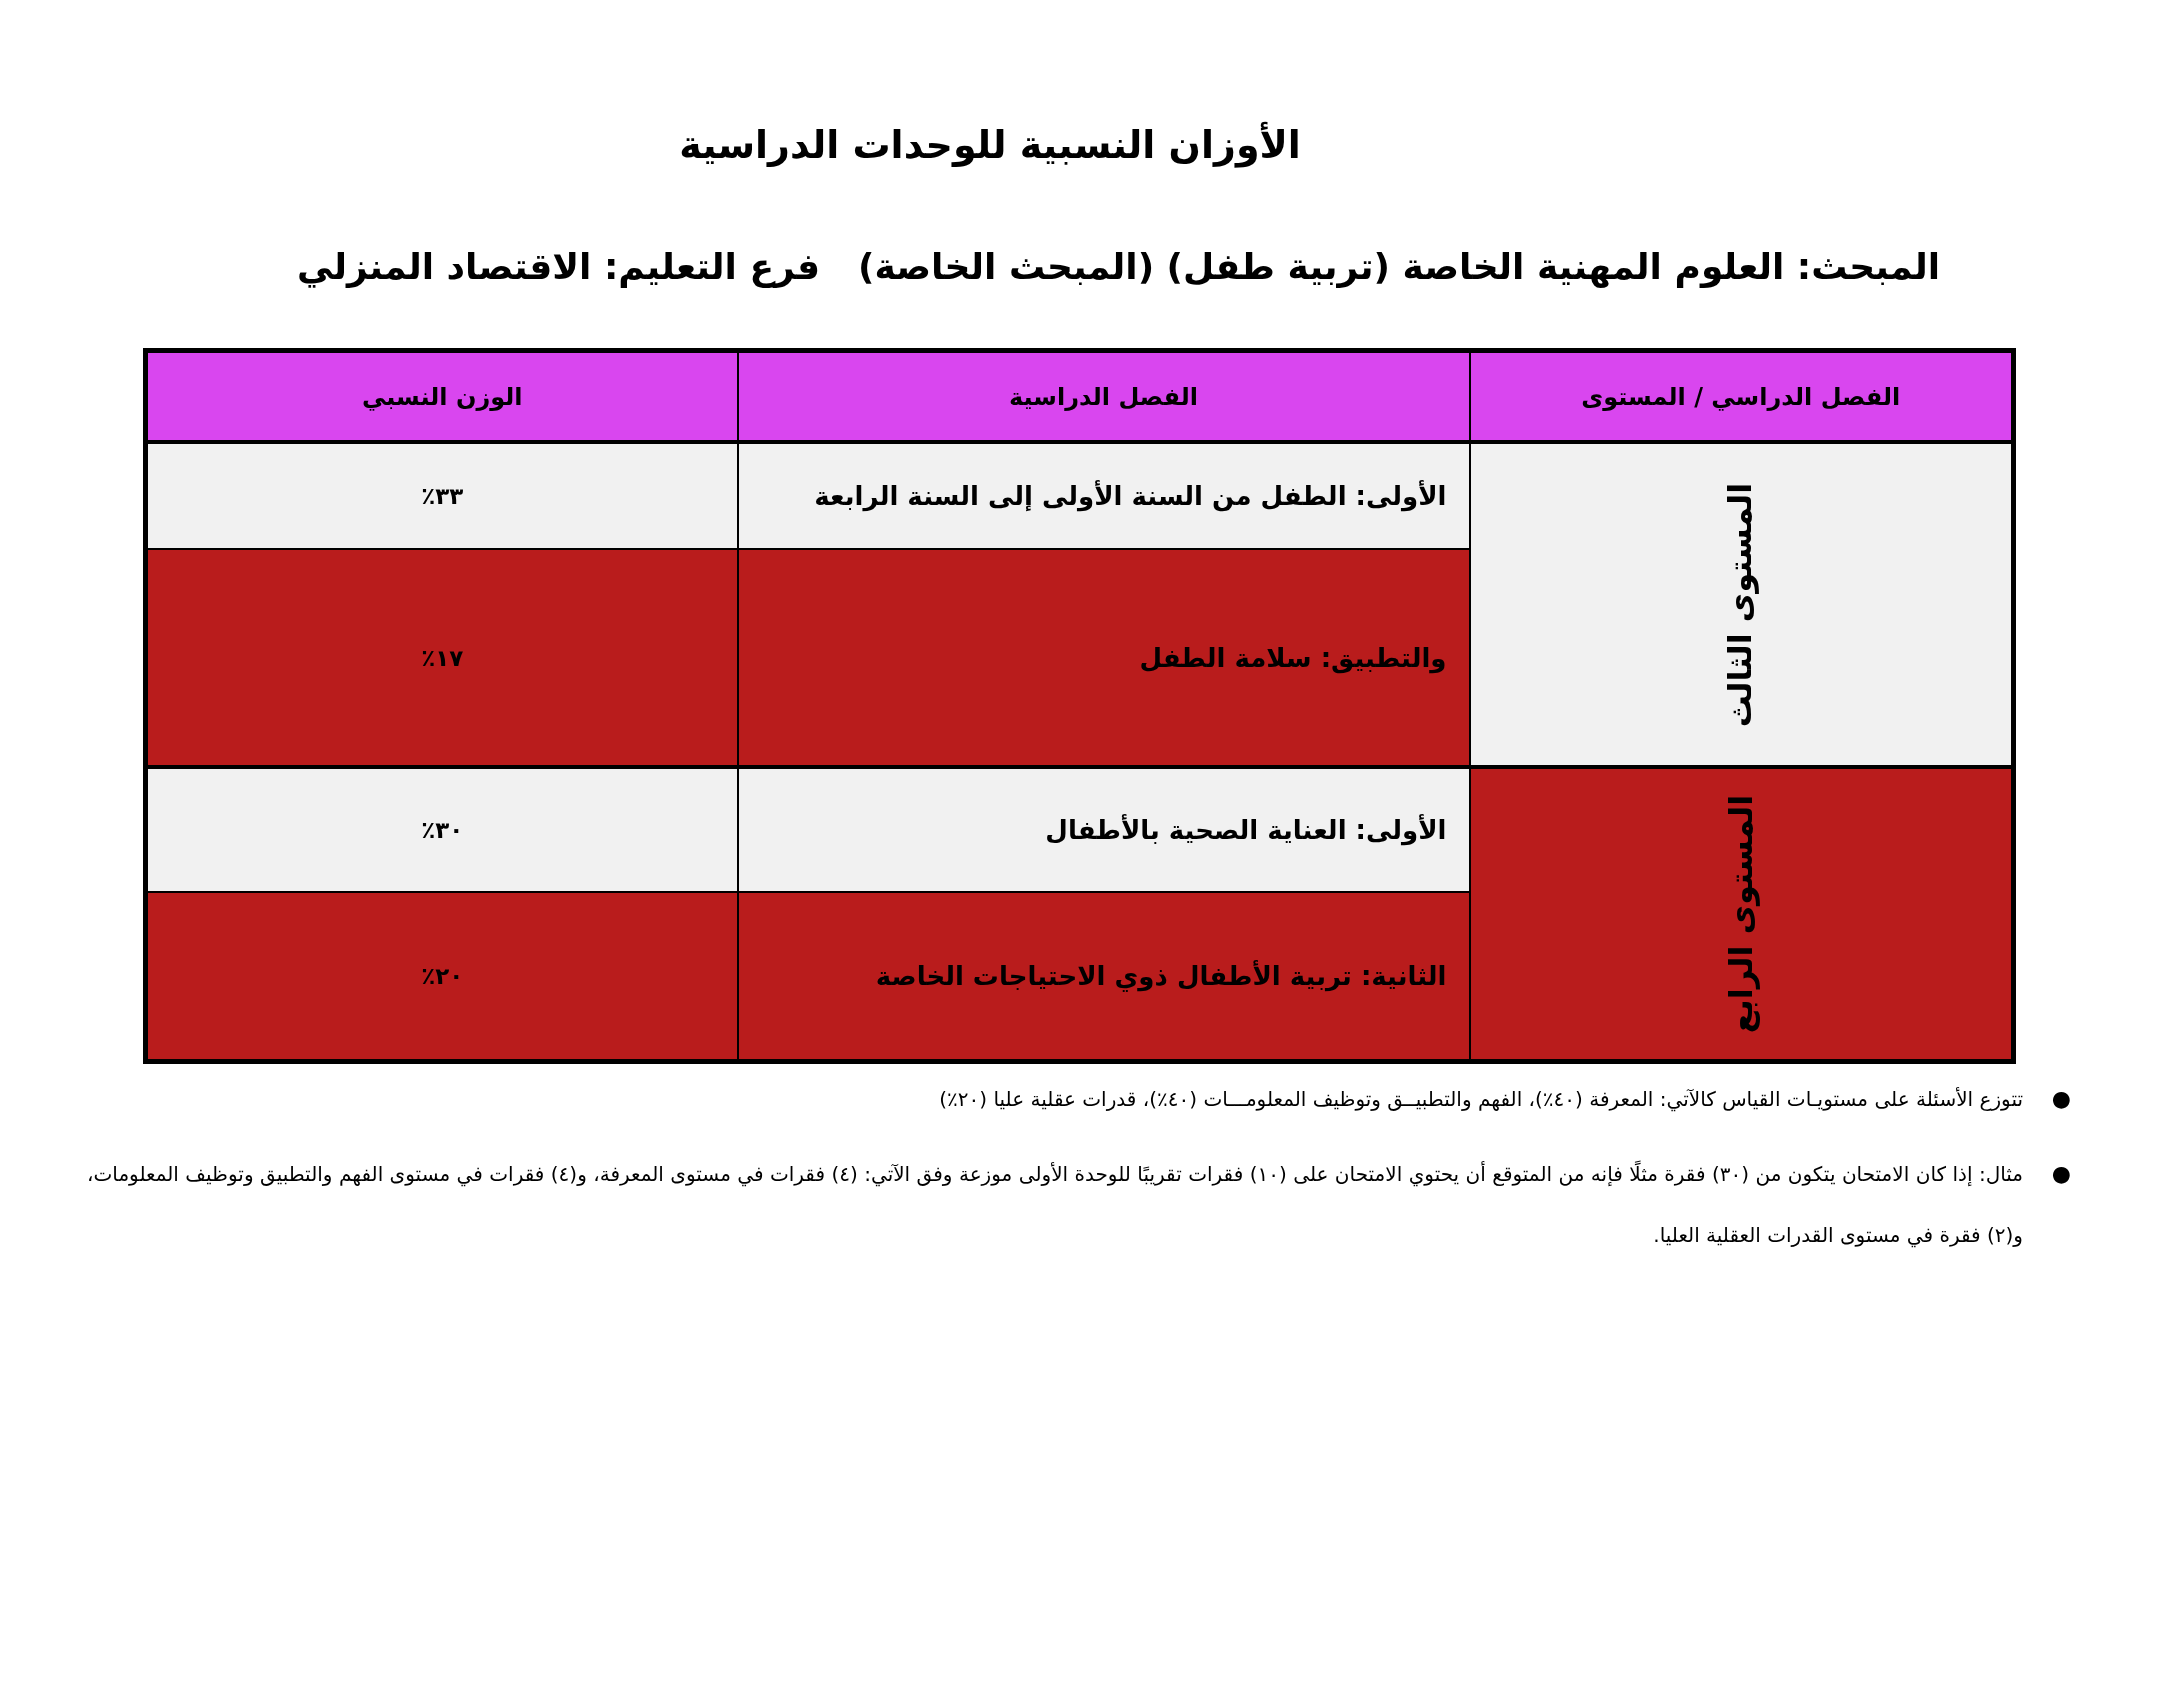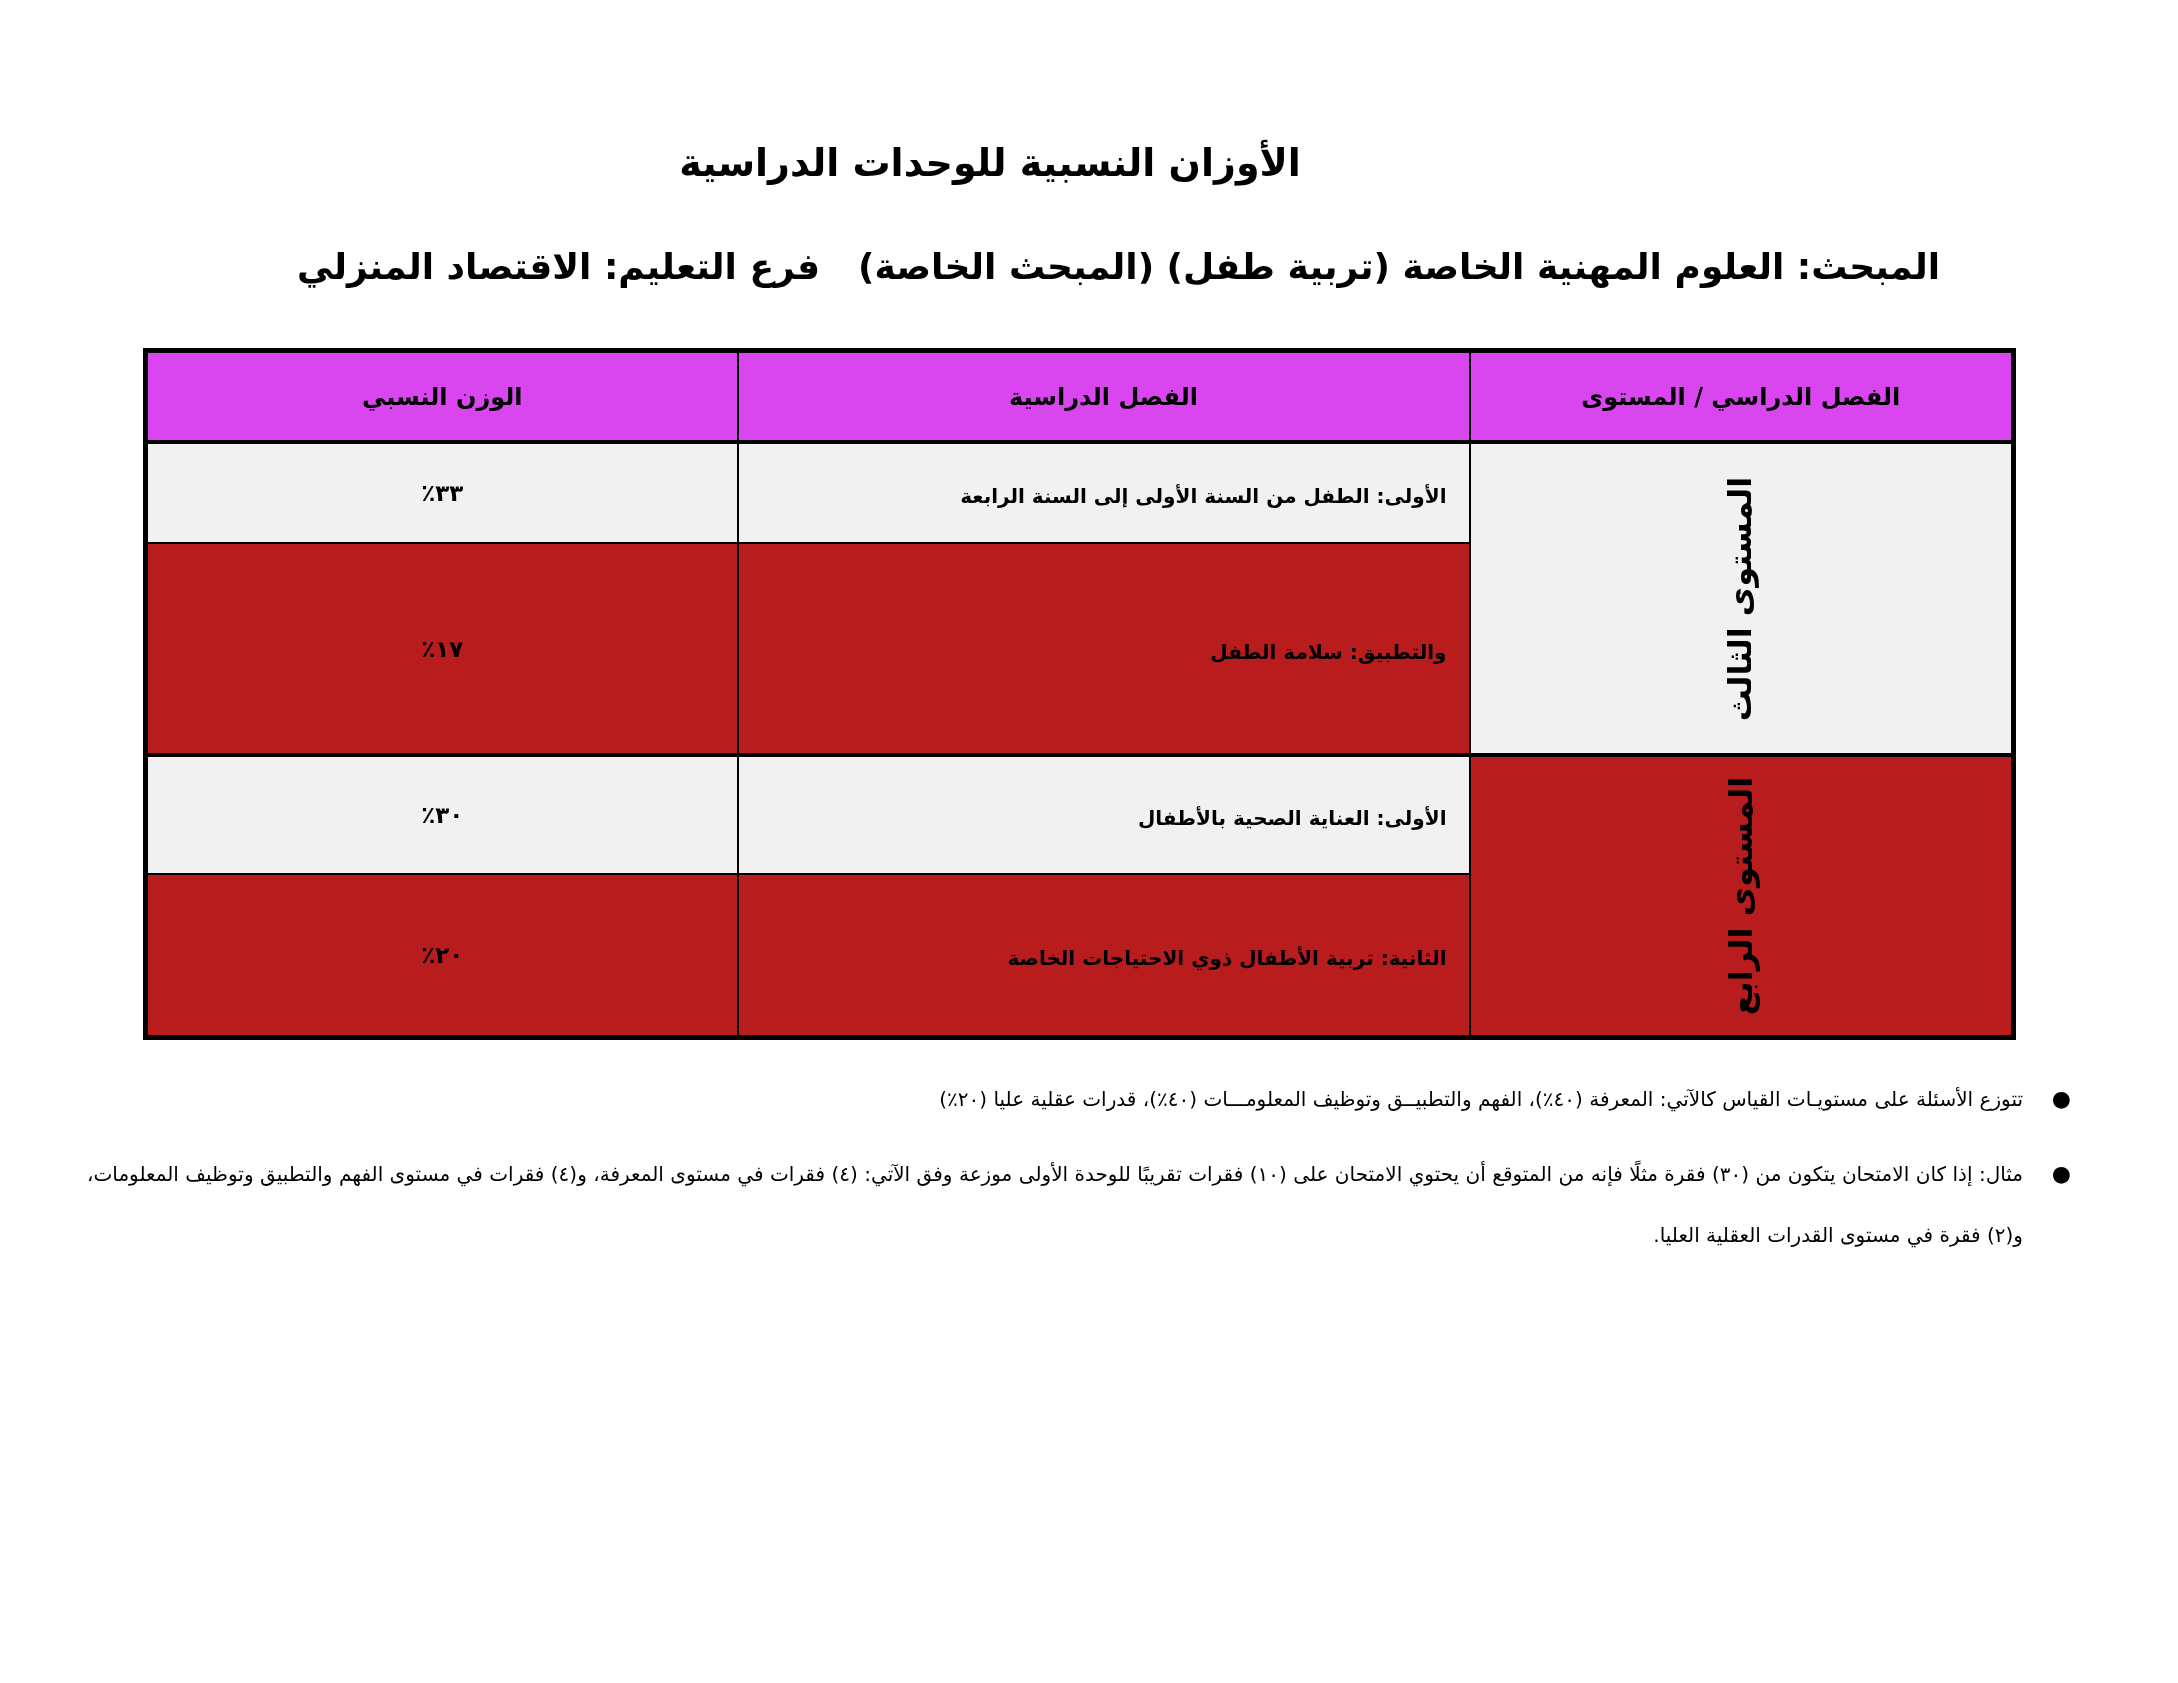--- a/index.html
+++ b/index.html
@@ -4,21 +4,21 @@
 <style>
   html,body{margin:0;padding:0;background:#ffffff;}
   body{
     width:2178px;height:1683px;position:relative;overflow:hidden;
     font-family:"DejaVu Sans",sans-serif;color:#000;
   }
   .sheet{position:absolute;inset:0;direction:rtl;}
 
   
   .doc-title{
-    position:absolute;top:141px;left:0;width:1980px;
+    position:absolute;top:123px;left:0;width:1980px;
     text-align:center;font-size:38px;font-weight:bold;
   }
 
   
   .subject-row{
     position:absolute;top:246px;right:238px;left:297px;
     display:flex;justify-content:space-between;align-items:flex-start;
     direction:rtl;font-size:36px;font-weight:bold;
   }
 
@@ -34,21 +34,21 @@
   tr.hdr td{
     height:85px;text-align:center;font-weight:bold;font-size:24px;
     border-bottom-width:4px;background:#d946ef;
   }
   td.level-cell{text-align:center;}
   td.level-cell .vtext{
     display:inline-block;transform:rotate(-90deg);white-space:nowrap;
     font-weight:bold;font-size:32px;letter-spacing:1px;
   }
   td.unit-cell{
-    padding:6px 22px 0 8px;font-weight:bold;font-size:20px;
+    padding:6px 22px 6px 8px;font-weight:bold;font-size:26px;
   }
   td.weight-cell{text-align:center;font-weight:bold;font-size:23px;}
   tr.r1 td{height:92px;}
   tr.r2 td{height:203px;}
   tr.r3 td{height:110px;}
   tr.r4 td{height:154px;}
   .shaded{background:#f1f1f1;}
   .plain{background:#b91c1c;}
   tr.r2 td{border-bottom-width:4px;}
   td.group-end{border-bottom-width:4px;}

